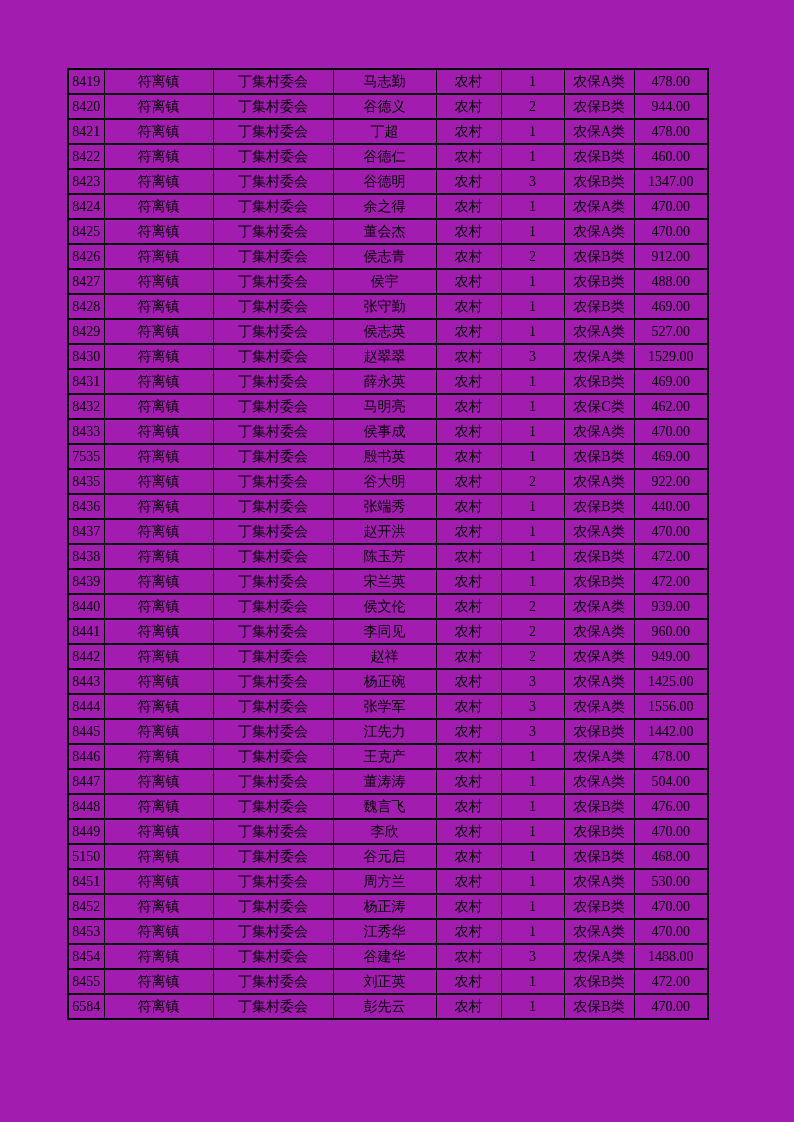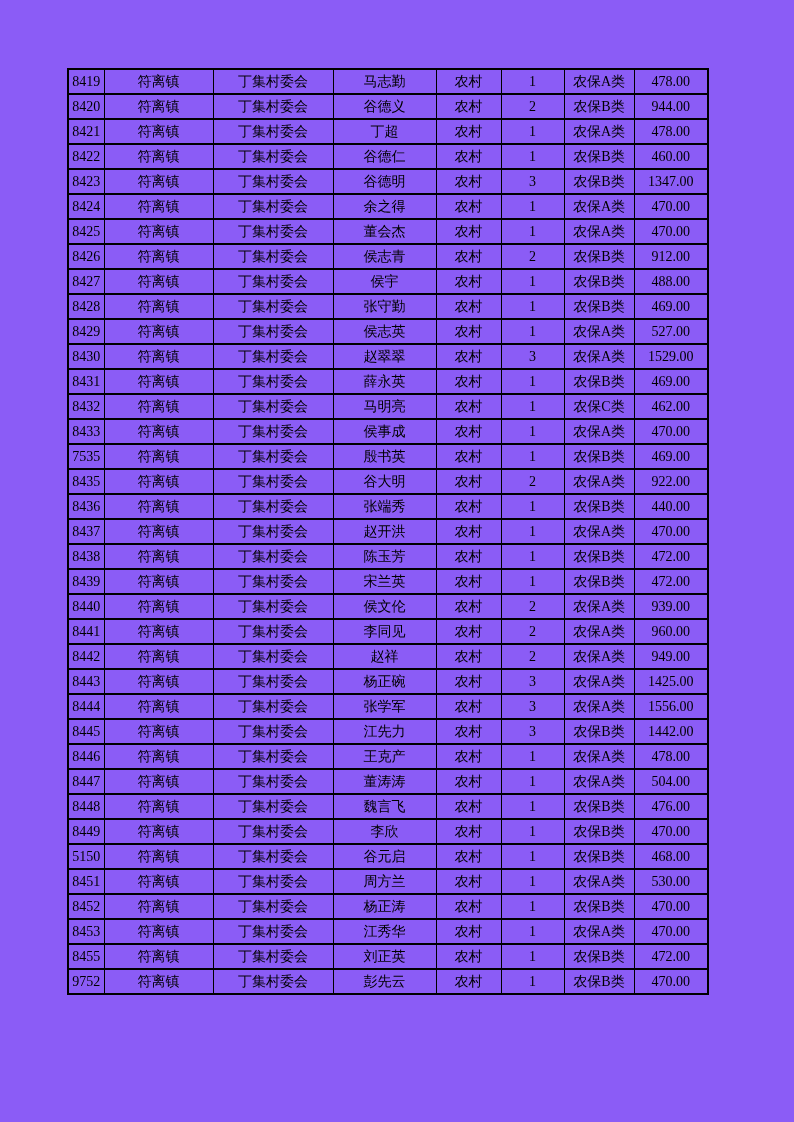--- a/index.html
+++ b/index.html
@@ -4,21 +4,21 @@
 <style>
   html, body {
     margin: 0;
     padding: 0;
     background: #ffffff;
   }
   .sheet {
     position: relative;
     width: 794px;
     height: 1122px;
-    background: #8b5cf6;
+    background: #a21caf;
     overflow: hidden;
     font-family: "Liberation Serif", "DejaVu Serif", serif;
   }
   table.record-table {
     position: absolute;
     left: 67px;
     top: 68px;
     width: 640px;
     border-collapse: collapse;
     table-layout: fixed;
@@ -408,31 +408,41 @@
           <td>8453</td>
           <td>符离镇</td>
           <td>丁集村委会</td>
           <td>江秀华</td>
           <td>农村</td>
           <td>1</td>
           <td>农保A类</td>
           <td>470.00</td>
         </tr>
         <tr>
+          <td>8454</td>
+          <td>符离镇</td>
+          <td>丁集村委会</td>
+          <td>谷建华</td>
+          <td>农村</td>
+          <td>3</td>
+          <td>农保A类</td>
+          <td>1488.00</td>
+        </tr>
+        <tr>
           <td>8455</td>
           <td>符离镇</td>
           <td>丁集村委会</td>
           <td>刘正英</td>
           <td>农村</td>
           <td>1</td>
           <td>农保B类</td>
           <td>472.00</td>
         </tr>
         <tr>
-          <td>9752</td>
+          <td>6584</td>
           <td>符离镇</td>
           <td>丁集村委会</td>
           <td>彭先云</td>
           <td>农村</td>
           <td>1</td>
           <td>农保B类</td>
           <td>470.00</td>
         </tr>
       </tbody>
   </table>

